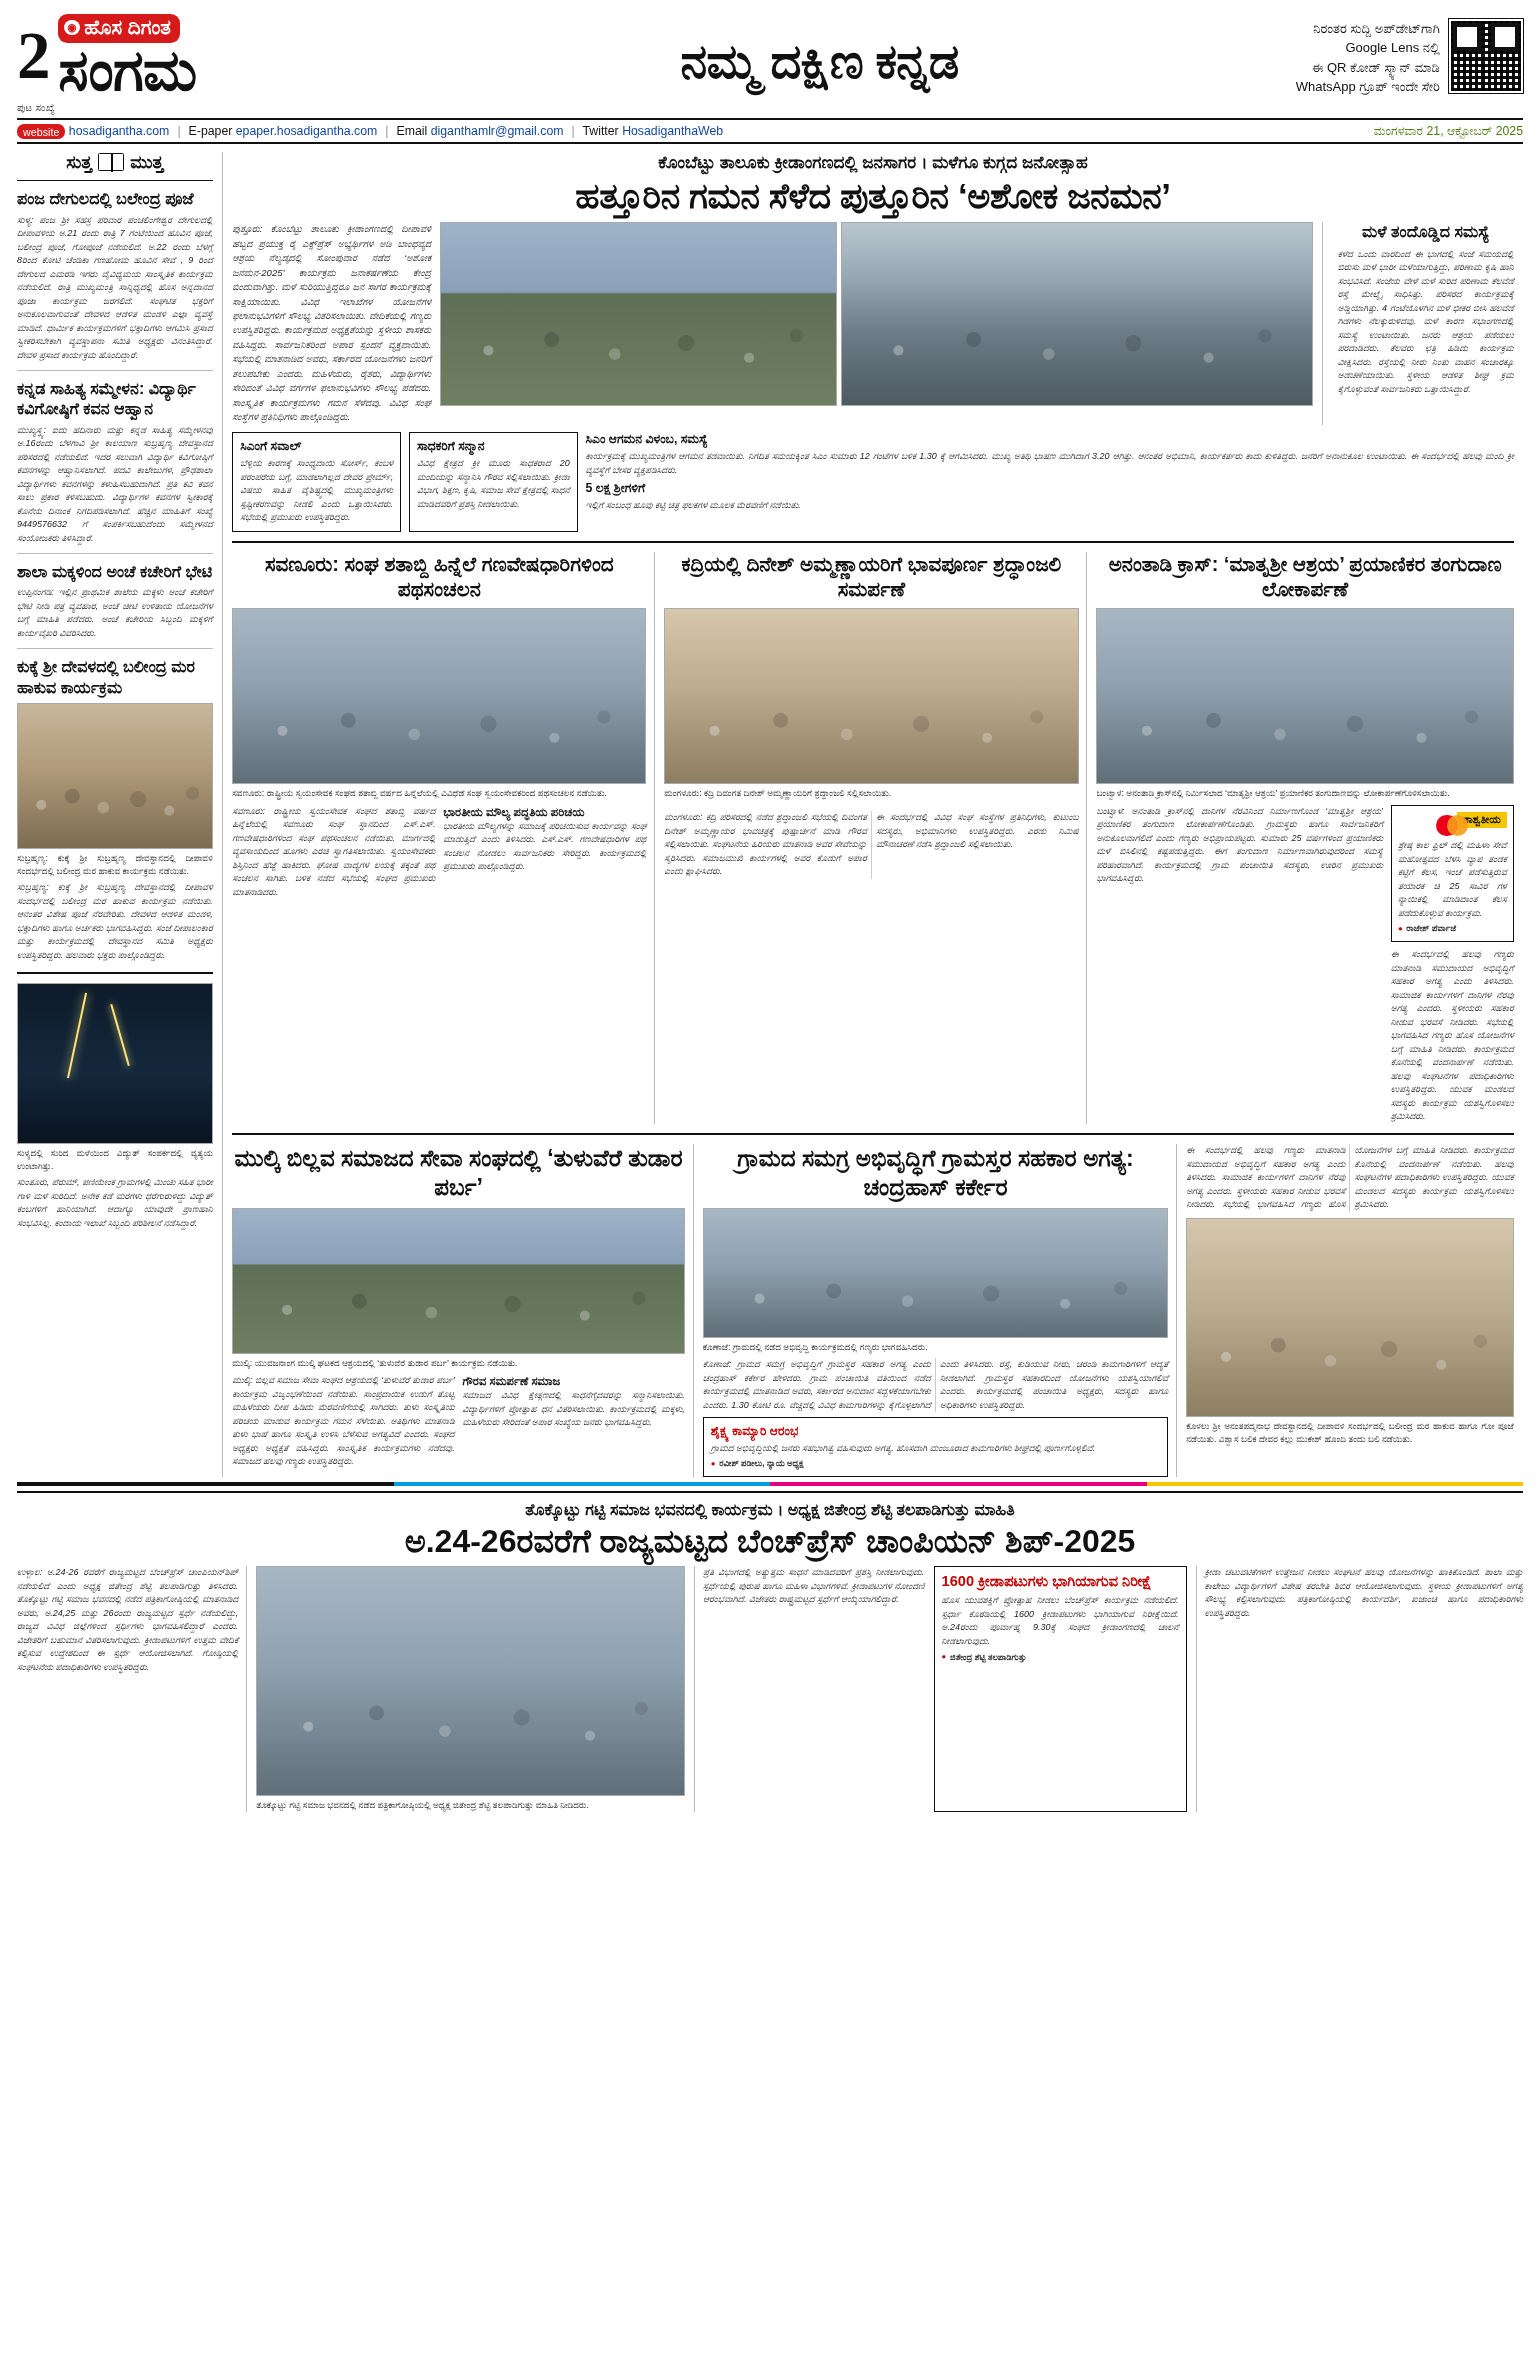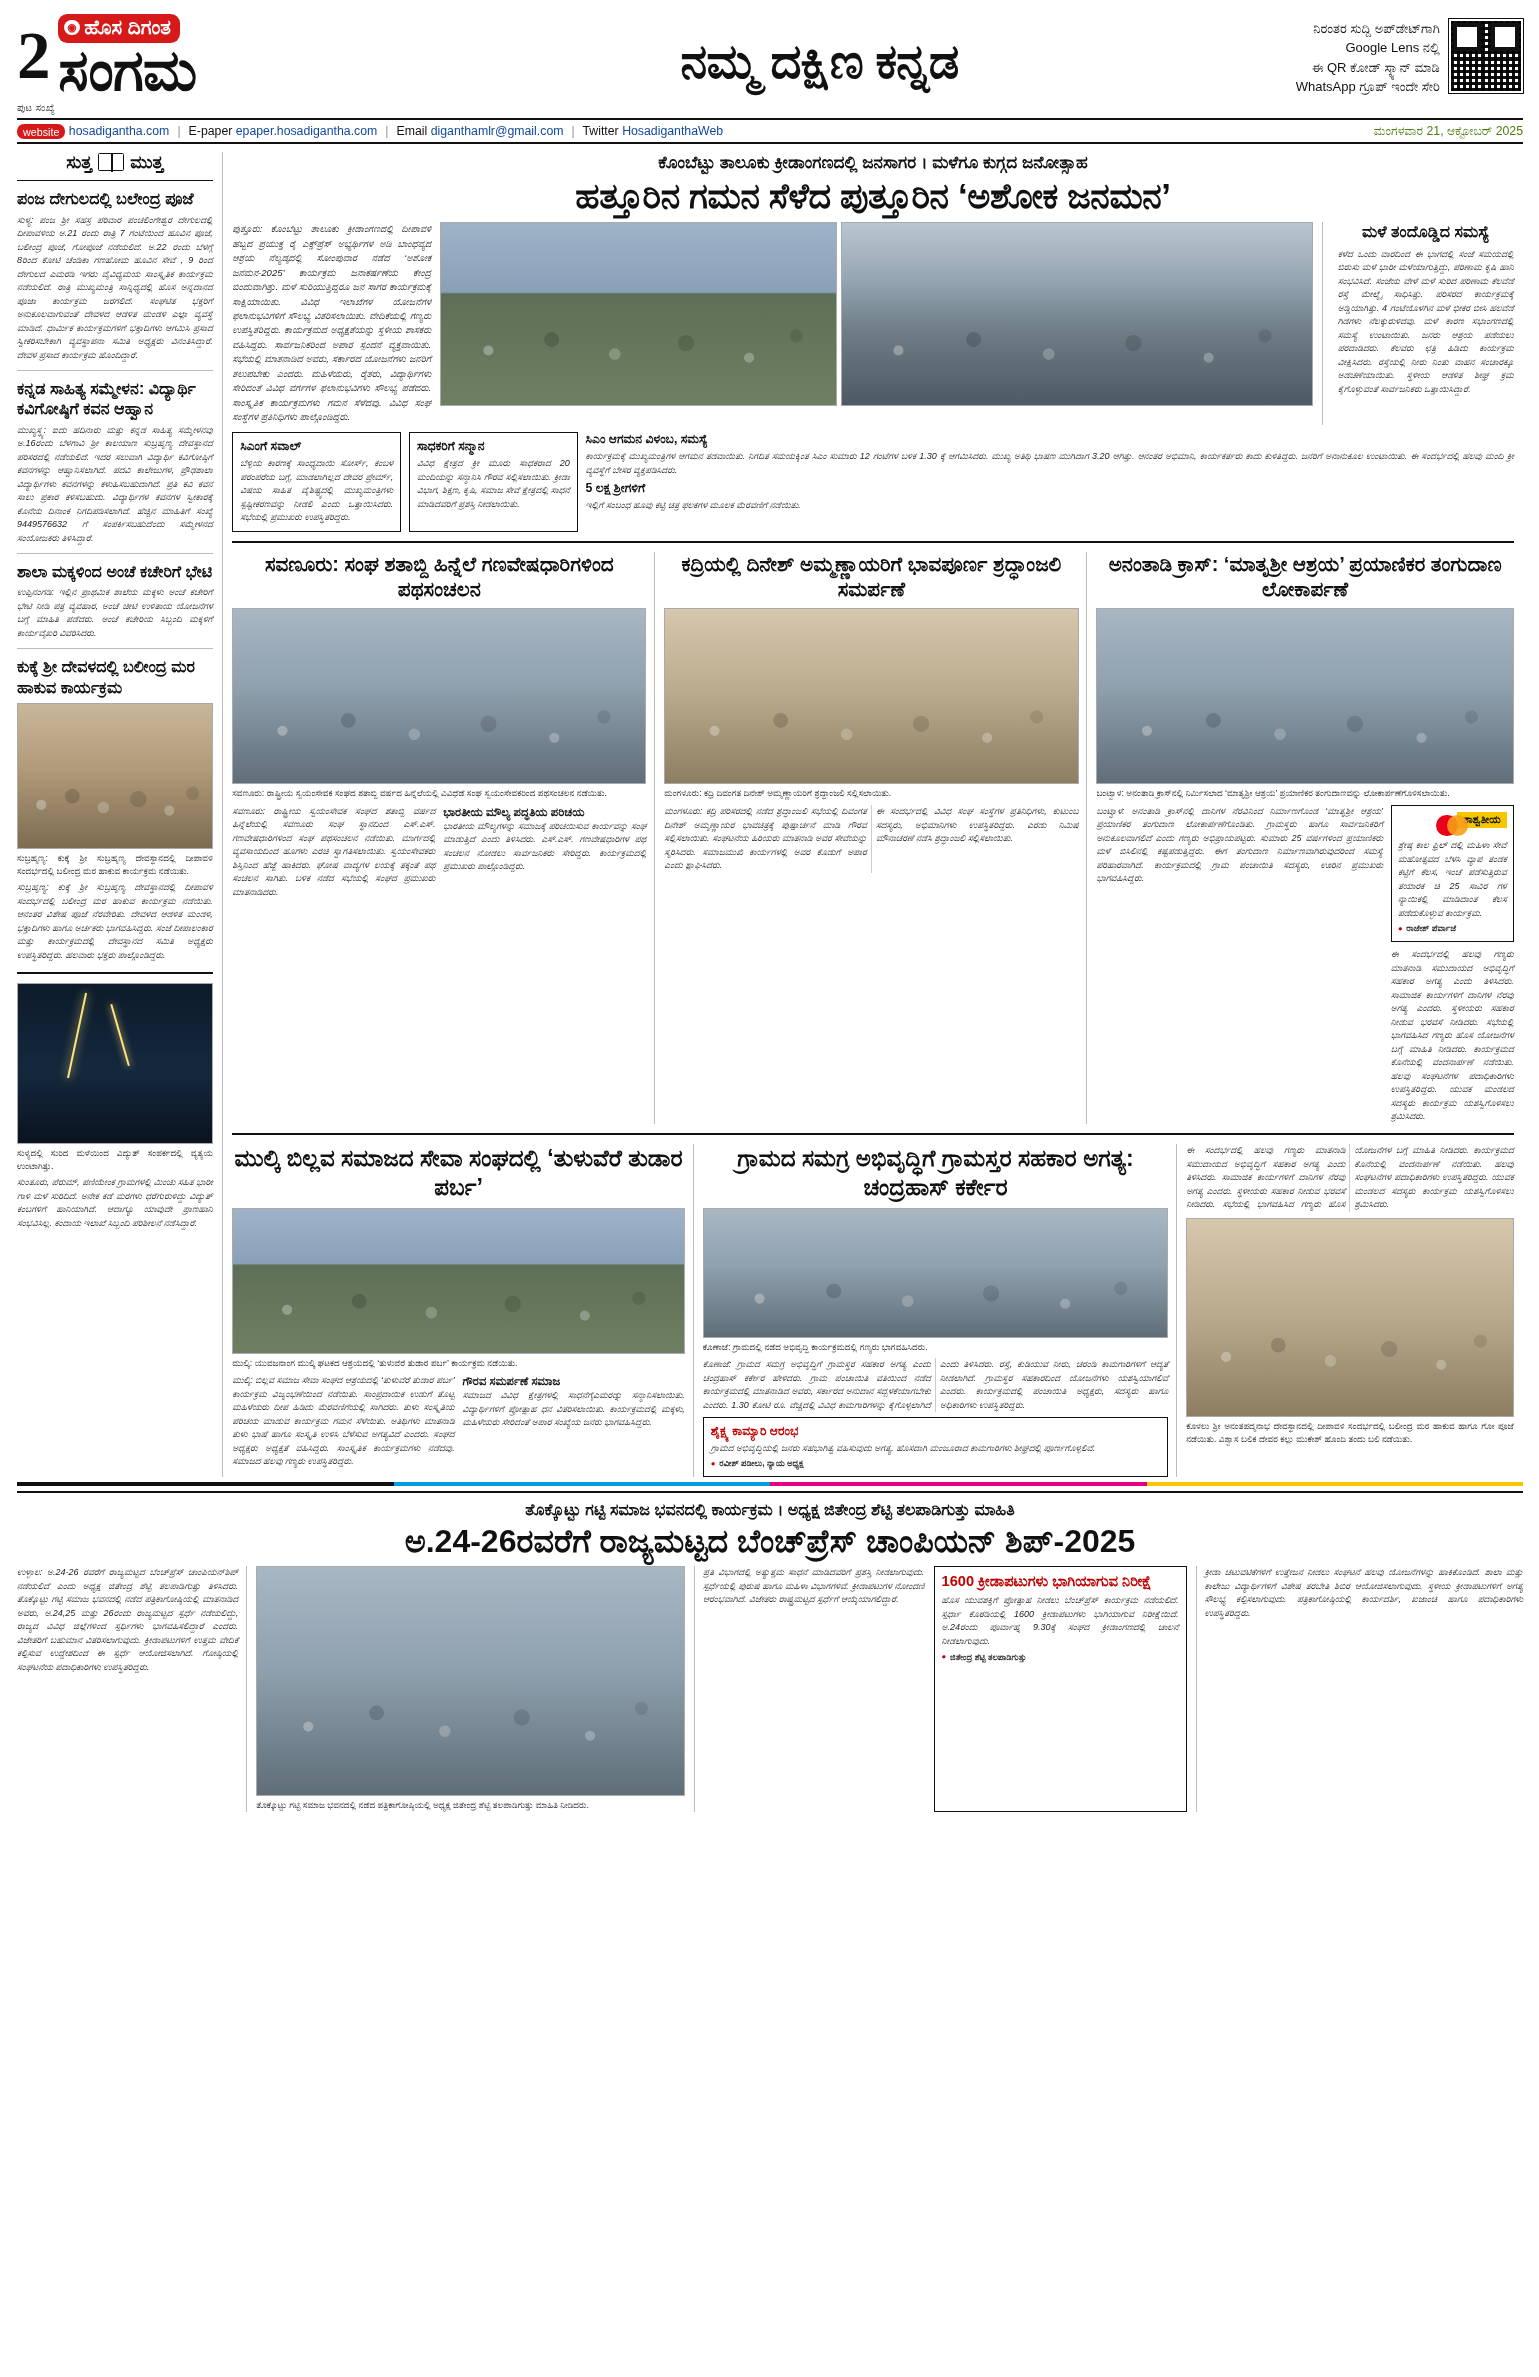--- a/index.html
+++ b/index.html
@@ -358,21 +358,21 @@
             </div>
           </div>
         </div>
 
         <div style="width:33%;padding-right:7.7px;border-right:0.8px solid #bbb">
           <div class="headline-m">ಕದ್ರಿಯಲ್ಲಿ ದಿನೇಶ್ ಅಮ್ಮಣ್ಣಾಯರಿಗೆ ಭಾವಪೂರ್ಣ ಶ್ರದ್ಧಾಂಜಲಿ ಸಮರ್ಪಣೆ</div>
           <div class="photo ph-ritual" style="height:176px;margin-top:6.1px">
               <div class="ph-grain"></div>
             </div>
           <div class="cap">ಮಂಗಳೂರು: ಕದ್ರಿ ದಿವಂಗತ ದಿನೇಶ್ ಅಮ್ಮಣ್ಣಾಯರಿಗೆ ಶ್ರದ್ಧಾಂಜಲಿ ಸಲ್ಲಿಸಲಾಯಿತು.</div>
-          <div class="two-col" style="margin-top:5px">
+          <div class="two-col" style="margin-top:11px">
             <div class="body-text sm">ಮಂಗಳೂರು: ಕದ್ರಿ ಪರಿಸರದಲ್ಲಿ ನಡೆದ ಶ್ರದ್ಧಾಂಜಲಿ ಸಭೆಯಲ್ಲಿ ದಿವಂಗತ ದಿನೇಶ್ ಅಮ್ಮಣ್ಣಾಯರ ಭಾವಚಿತ್ರಕ್ಕೆ ಪುಷ್ಪಾರ್ಚನೆ ಮಾಡಿ ಗೌರವ ಸಲ್ಲಿಸಲಾಯಿತು. ಸಂಘಟನೆಯ ಹಿರಿಯರು ಮಾತನಾಡಿ ಅವರ ಸೇವೆಯನ್ನು ಸ್ಮರಿಸಿದರು. ಸಮಾಜಮುಖಿ ಕಾರ್ಯಗಳಲ್ಲಿ ಅವರ ಕೊಡುಗೆ ಅಪಾರ ಎಂದು ಶ್ಲಾಘಿಸಿದರು.</div>
             <div class="body-text sm">ಈ ಸಂದರ್ಭದಲ್ಲಿ ವಿವಿಧ ಸಂಘ ಸಂಸ್ಥೆಗಳ ಪ್ರತಿನಿಧಿಗಳು, ಕುಟುಂಬ ಸದಸ್ಯರು, ಅಭಿಮಾನಿಗಳು ಉಪಸ್ಥಿತರಿದ್ದರು. ಎರಡು ನಿಮಿಷ ಮೌನಾಚರಣೆ ನಡೆಸಿ ಶ್ರದ್ಧಾಂಜಲಿ ಸಲ್ಲಿಸಲಾಯಿತು.</div>
           </div>
         </div>
 
         <div style="flex:1">
           <div class="headline-m">ಅನಂತಾಡಿ ಕ್ರಾಸ್: ‘ಮಾತೃಶ್ರೀ ಆಶ್ರಯ’ ಪ್ರಯಾಣಿಕರ ತಂಗುದಾಣ ಲೋಕಾರ್ಪಣೆ</div>
           <div class="photo ph-group" style="height:176px;margin-top:6.1px">
               <div class="ph-grain"></div>
             </div>
@@ -406,21 +406,21 @@
           <div class="photo ph-people" style="height:146px;margin-top:6.1px">
               <div class="ph-grain"></div>
             </div>
           <div class="cap">ಮುಲ್ಕಿ: ಯುವಜನಾಂಗ ಮುಲ್ಕಿ ಘಟಕದ ಆಶ್ರಯದಲ್ಲಿ ‘ತುಳುವೆರೆ ತುಡಾರ ಪರ್ಬ’ ಕಾರ್ಯಕ್ರಮ ನಡೆಯಿತು.</div>
           <div class="flexrow" style="gap:7.7px;margin-top:4.6px">
             <div style="flex:1">
               <div class="body-text sm">ಮುಲ್ಕಿ: ಬಿಲ್ಲವ ಸಮಾಜ ಸೇವಾ ಸಂಘದ ಆಶ್ರಯದಲ್ಲಿ ‘ತುಳುವೆರೆ ತುಡಾರ ಪರ್ಬ’ ಕಾರ್ಯಕ್ರಮ ವಿಜೃಂಭಣೆಯಿಂದ ನಡೆಯಿತು. ಸಾಂಪ್ರದಾಯಿಕ ಉಡುಗೆ ತೊಟ್ಟ ಮಹಿಳೆಯರು ದೀಪ ಹಿಡಿದು ಮೆರವಣಿಗೆಯಲ್ಲಿ ಸಾಗಿದರು. ತುಳು ಸಂಸ್ಕೃತಿಯ ಪರಿಚಯ ಮಾಡುವ ಕಾರ್ಯಕ್ರಮ ಗಮನ ಸೆಳೆಯಿತು. ಅತಿಥಿಗಳು ಮಾತನಾಡಿ ತುಳು ಭಾಷೆ ಹಾಗೂ ಸಂಸ್ಕೃತಿ ಉಳಿಸಿ ಬೆಳೆಸುವ ಅಗತ್ಯವಿದೆ ಎಂದರು. ಸಂಘದ ಅಧ್ಯಕ್ಷರು ಅಧ್ಯಕ್ಷತೆ ವಹಿಸಿದ್ದರು. ಸಾಂಸ್ಕೃತಿಕ ಕಾರ್ಯಕ್ರಮಗಳು ನಡೆದವು. ಸಮಾಜದ ಹಲವು ಗಣ್ಯರು ಉಪಸ್ಥಿತರಿದ್ದರು.</div>
             </div>
             <div style="flex:1">
               <div class="headline-sm" style="font-size:11.5px">ಗೌರವ ಸಮರ್ಪಣೆ ಸಮಾಜ</div>
-              <div class="body-text sm">ಸಮಾಜದ ವಿವಿಧ ಕ್ಷೇತ್ರಗಳಲ್ಲಿ ಸಾಧನೆಗೈಎಮರಡ್ನು ಸನ್ಮಾನಿಸಲಾಯಿತು. ವಿದ್ಯಾರ್ಥಿಗಳಿಗೆ ಪ್ರೋತ್ಸಾಹ ಧನ ವಿತರಿಸಲಾಯಿತು. ಕಾರ್ಯಕ್ರಮದಲ್ಲಿ ಮಕ್ಕಳು, ಮಹಿಳೆಯರು ಸೇರಿದಂತೆ ಅಪಾರ ಸಂಖ್ಯೆಯ ಜನರು ಭಾಗವಹಿಸಿದ್ದರು.</div>
+              <div class="body-text sm">ಸಮಾಜದ ವಿವಿಧ ಕ್ಷೇತ್ಗಣದಲ್ಲಿ ಸಾಧನೆಗೈದವರನ್ನು ಸನ್ಮಾನಿಸಲಾಯಿತು. ವಿದ್ಯಾರ್ಥಿಗಳಿಗೆ ಪ್ರೋತ್ಸಾಹ ಧನ ವಿತರಿಸಲಾಯಿತು. ಕಾರ್ಯಕ್ರಮದಲ್ಲಿ ಮಕ್ಕಳು, ಮಹಿಳೆಯರು ಸೇರಿದಂತೆ ಅಪಾರ ಸಂಖ್ಯೆಯ ಜನರು ಭಾಗವಹಿಸಿದ್ದರು.</div>
             </div>
           </div>
         </div>
 
         <div style="width:37%;padding-right:7.7px;border-right:0.8px solid #bbb">
           <div class="headline-l">ಗ್ರಾಮದ ಸಮಗ್ರ ಅಭಿವೃದ್ಧಿಗೆ ಗ್ರಾಮಸ್ತರ ಸಹಕಾರ ಅಗತ್ಯ: ಚಂದ್ರಹಾಸ್ ಕರ್ಕೇರ</div>
           <div class="photo ph-group" style="height:130px;margin-top:6.1px">
               <div class="ph-grain"></div>
             </div>
           <div class="cap">ಕೊಣಾಜೆ: ಗ್ರಾಮದಲ್ಲಿ ನಡೆದ ಅಭಿವೃದ್ಧಿ ಕಾರ್ಯಕ್ರಮದಲ್ಲಿ ಗಣ್ಯರು ಭಾಗವಹಿಸಿದರು.</div>

